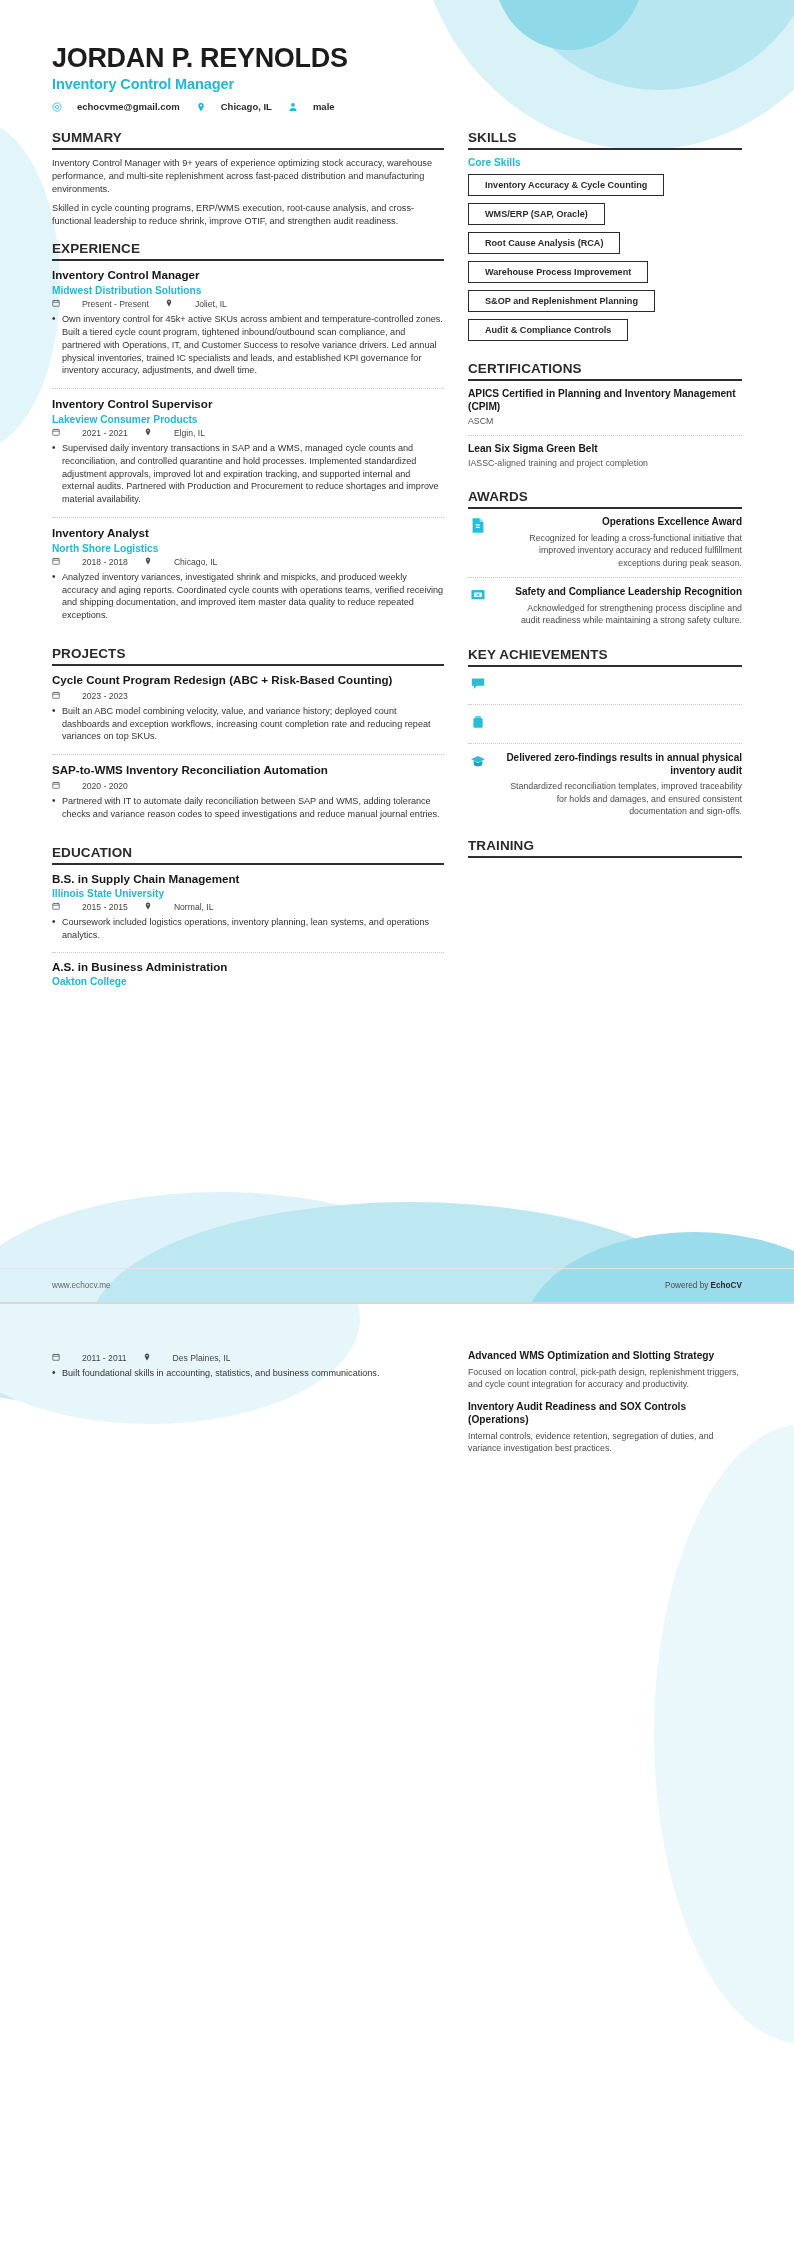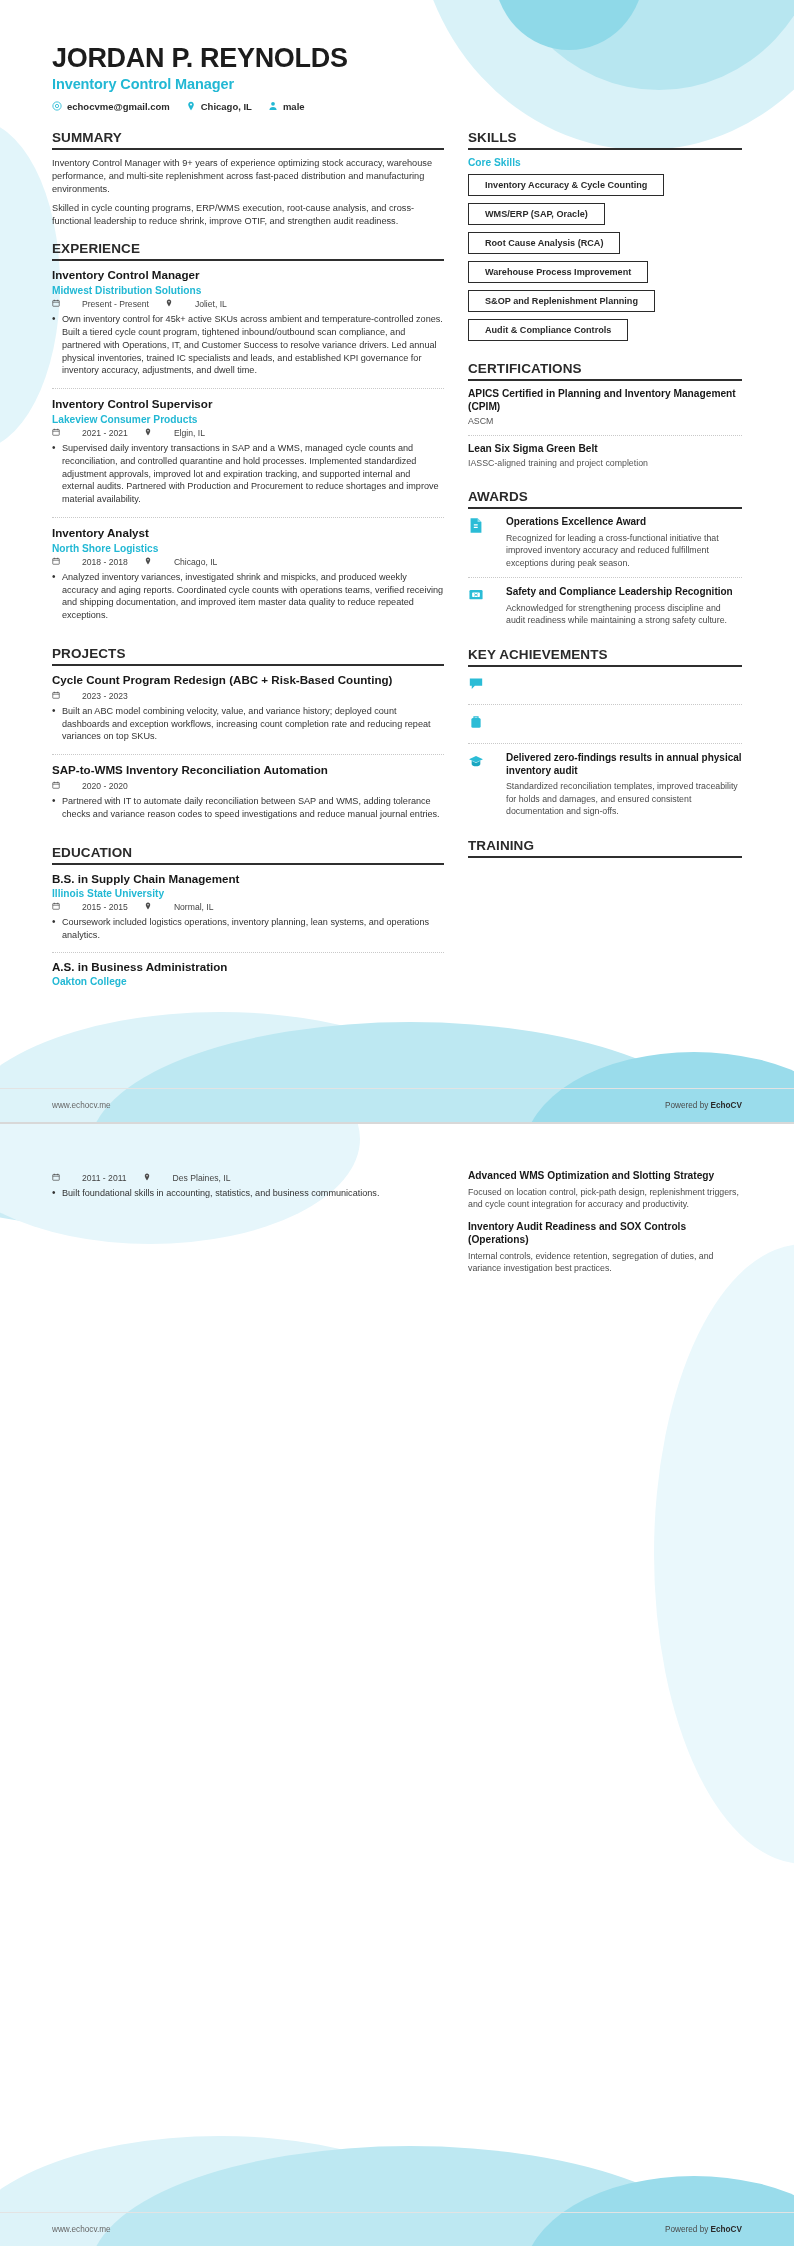--- a/index.html
+++ b/index.html
@@ -11,21 +11,21 @@
   }
   .doc { width: 794px; position: relative; }
 
   
   .page {
     position: relative;
     width: 794px;
     background: #ffffff;
     overflow: hidden;
   }
-  .page1 { height: 1122px; }
+  .page1 { height: 1302px; }
   .page2 { height: 1122px; }
   .page-gap { height: 2px; background:#d8d8d8; }
 
   
   .blob {
     position: absolute;
     border-radius: 50%;
     pointer-events: none;
   }
   .blob-a { 
@@ -93,21 +93,21 @@
     color: #1c1c1c; line-height: 1.08;
   }
   .role {
     font-size: 14.5px; font-weight: 700; color: #22b8d4;
     margin-top: 3px; letter-spacing: -0.1px;
   }
   .contact {
     display: flex; align-items: center; gap: 16px;
     margin-top: 9px; font-size: 9.5px; font-weight: 700; color: #2b2b2b;
   }
-  .contact .ci { display: flex; align-items: flex-start; gap: 5px; }
+  .contact .ci { display: flex; align-items: flex-end; gap: 15px; }
   .ic { width: 10px; height: 10px; display:inline-block; flex:0 0 auto; }
   .ic svg { display:block; }
 
   
   .cols {
     position: relative; z-index: 3;
     display: flex; gap: 24px;
     padding: 18px 52px 0 52px;
   }
   .colL { width: 392px; flex: 0 0 392px; }
@@ -156,21 +156,21 @@
     line-height: 1.1;
   }
 
   
   .cert { padding-bottom: 7px; margin-bottom: 7px; }
   .cert.div { border-bottom: 1px dotted #c9c9c9; }
   .cert-name { font-size: 10.2px; font-weight: 700; color: #181818; line-height: 1.26; }
   .cert-sub { font-size: 8.8px; color: #555; margin-top: 2px; line-height: 1.35; }
 
   
-  .aw { display: flex; gap: 20px; padding-bottom: 8px; margin-bottom: 8px; }
+  .aw { display: flex; gap: 20px; padding-bottom: 8px; margin-bottom: 8px; text-align: right; }
   .aw.div { border-bottom: 1px dotted #c9c9c9; }
   .aw-ic { flex: 0 0 18px; width: 18px; padding-top: 1px; }
   .aw-body { flex: 1 1 auto; }
   .aw-t { font-size: 10px; font-weight: 700; color: #181818; line-height: 1.26; }
   .aw-d { font-size: 8.8px; color: #4a4a4a; line-height: 1.4; margin-top: 3px; }
 
   
   .edu { padding-bottom: 8px; margin-bottom: 7px; }
   .edu.div { border-bottom: 1px dotted #c9c9c9; }
 

